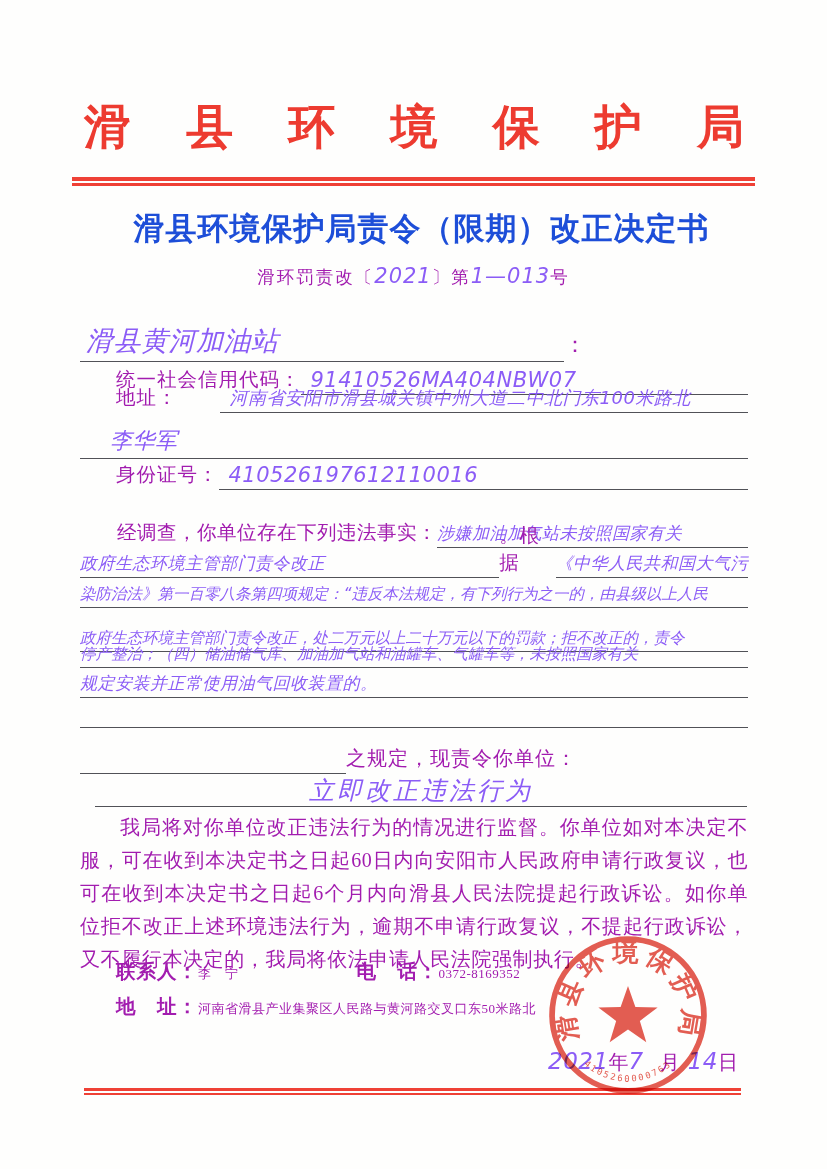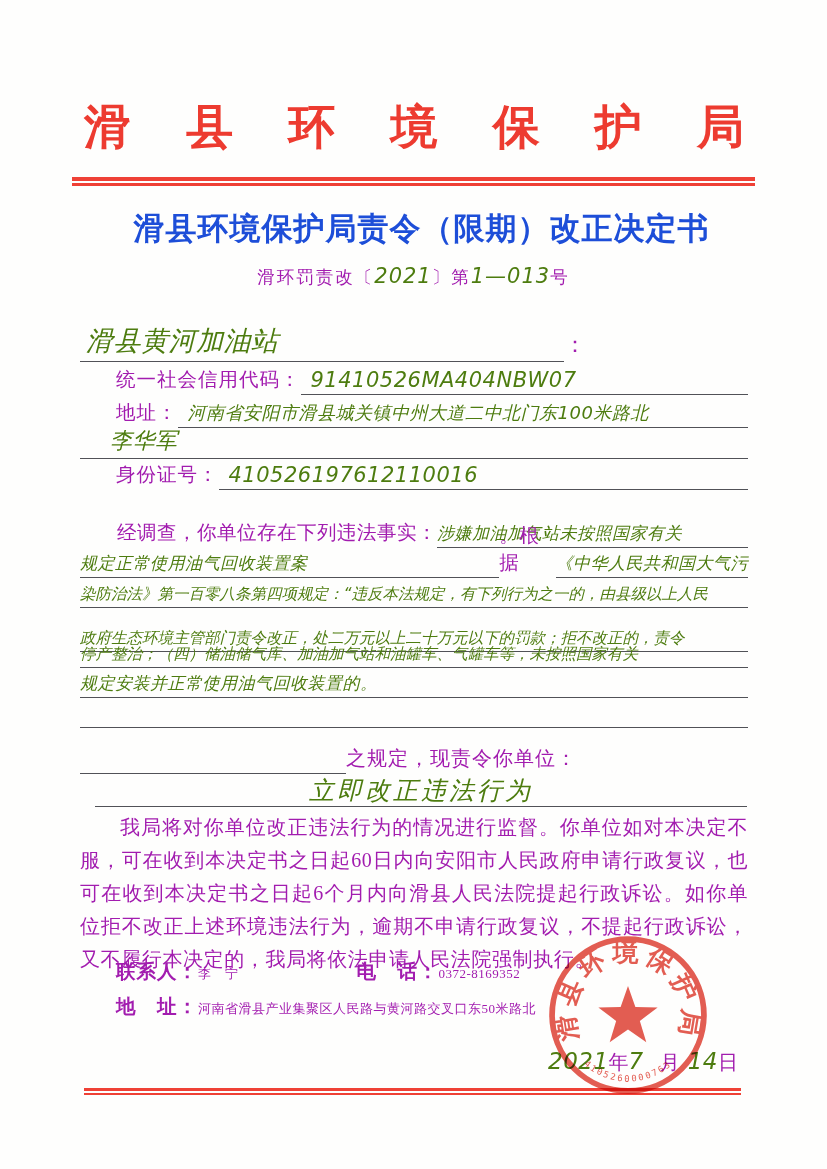--- a/index.html
+++ b/index.html
@@ -6,21 +6,21 @@
   .page{
     position:relative;width:827px;height:1169px;margin:0 auto;
     background:#fefefd;overflow:hidden;
     font-family:"Liberation Serif","DejaVu Serif",serif;color:#262626;
   }
   
   .abs{position:absolute;}
   .print{font-family:"Liberation Serif","DejaVu Serif",serif;color:#a21caf;}
   .hand{
     font-family:"DejaVu Sans","Liberation Sans",sans-serif;
-    font-style:italic;color:#4d7c0f;letter-spacing:.5px;
+    font-style:italic;color:#8b5cf6;letter-spacing:.5px;
   }
   .u{border-bottom:1.6px solid #515257;}
   .fill{flex:1 1 auto;}
   
   .agency{
     left:84px;top:96px;width:660px;display:flex;justify-content:space-between;
     font-size:47px;font-weight:bold;color:#ed3b30;line-height:62px;
   }
   .hrule{left:72px;top:177px;width:683px;}
   .hrule .l1{height:4px;background:#ef4136;}
@@ -99,41 +99,41 @@
   <div class="prow" style="top:326px;height:36px;">
     <span class="hand u" style="font-size:27px;width:478px;padding:0 0 2px 6px;">滑县黄河加油站</span>
     <span class="print" style="font-size:22px;padding-bottom:2px;">：</span>
   </div>
 
   <div class="prow" style="top:364px;height:31px;">
     <span class="print lbl indent">统一社会信用代码：</span>
     <span class="hand u fill hv" style="font-size:21px;">91410526MA404NBW07</span>
   </div>
 
-  <div class="prow" style="top:396px;height:32px;">
+  <div class="prow" style="top:396px;height:17px;gap:42px;">
     <span class="print lbl indent">地址：</span>
     <span class="hand u fill hv" style="font-size:18px;">河南省安阳市滑县城关镇中州大道二中北门东100米路北</span>
   </div>
 
   <div class="prow" style="top:428px;height:31px;">
     <span class="hand u fill hv" style="font-size:22px;padding-left:30px;">李华军</span>
   </div>
 
   <div class="prow" style="top:459px;height:31px;">
     <span class="print lbl indent">身份证号：</span>
     <span class="hand u fill hv" style="font-size:21px;">410526197612110016</span>
   </div>
 
   <div>
     <div class="frow" style="top:518px;">
       <span class="print" style="margin-left:37px;">经调查，你单位存在下列违法事实：</span>
       <span class="hand u fill">涉嫌加油加气站未按照国家有关</span>
     </div>
     <div class="frow" style="top:548px;">
-      <span class="hand u" style="width:448px;">规定正常使用油气回收装置案</span>
+      <span class="hand u" style="width:448px;">政府生态环境主管部门责令改正</span>
       <span class="print">。根据</span>
       <span class="hand u fill">《中华人民共和国大气污</span>
     </div>
     <div class="frow" style="top:578px;">
       <span class="hand u fill small">染防治法》第一百零八条第四项规定：“违反本法规定，有下列行为之一的，由县级以上人民</span>
     </div>
     <div class="frow" style="top:608px;margin-top:14px;">
       <span class="hand u fill small">政府生态环境主管部门责令改正，处二万元以上二十万元以下的罚款；拒不改正的，责令</span>
     </div>
     <div class="frow" style="top:638px;">

